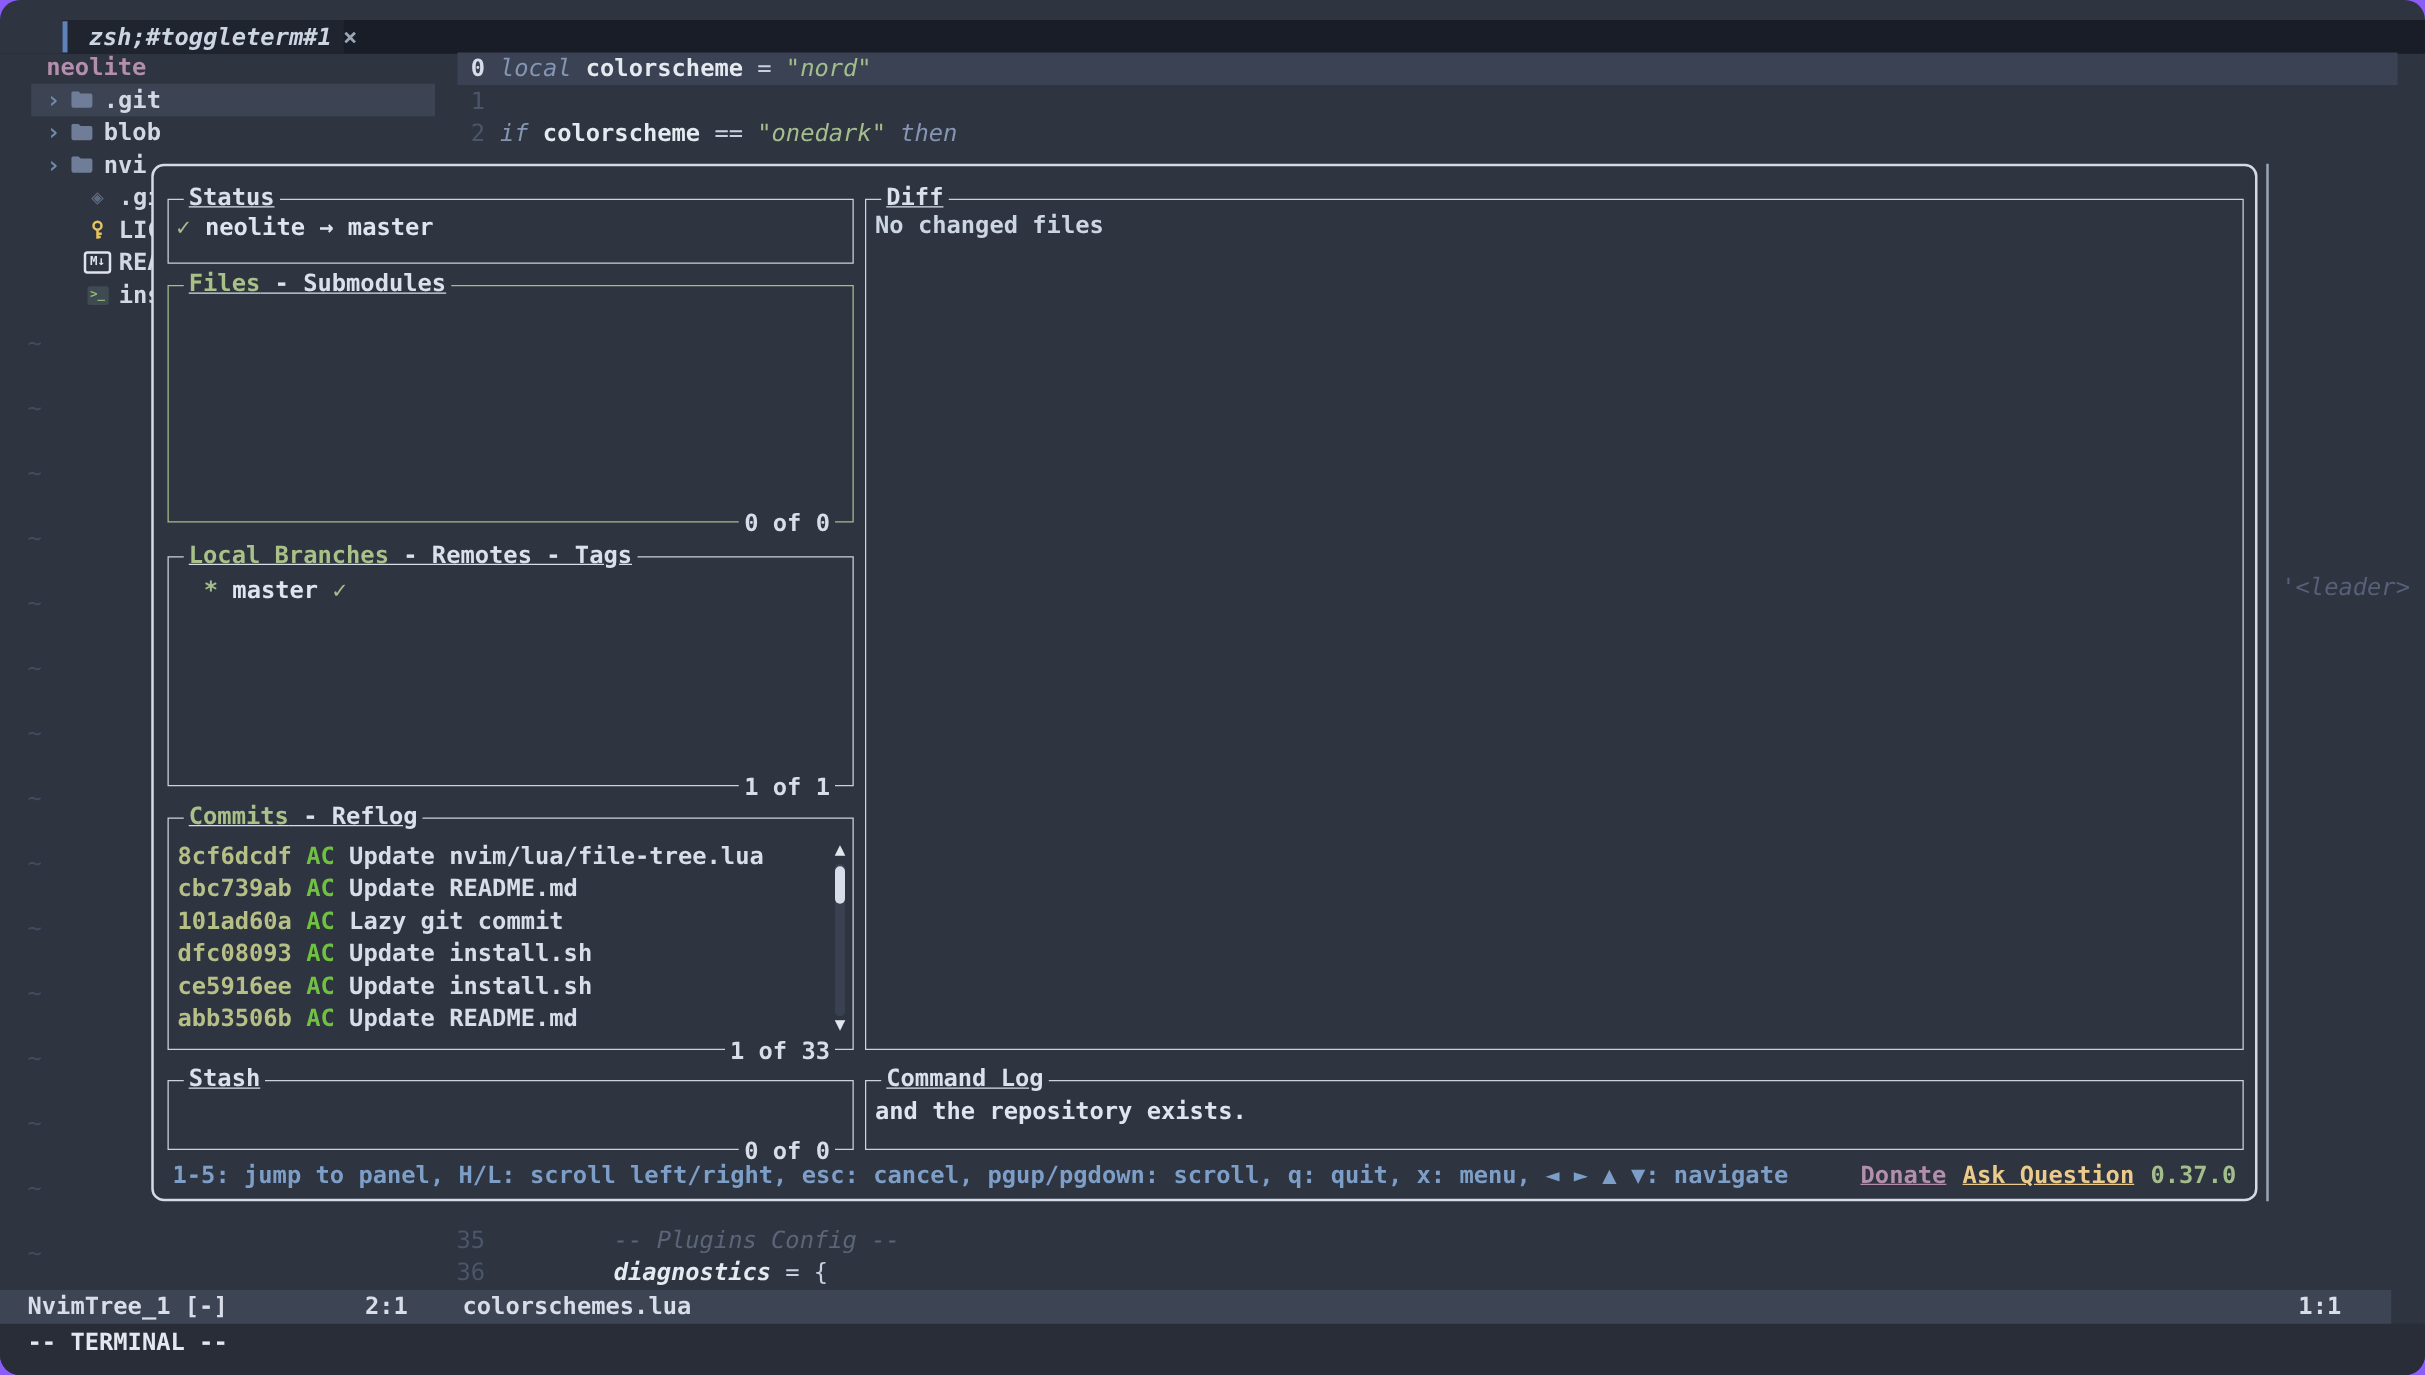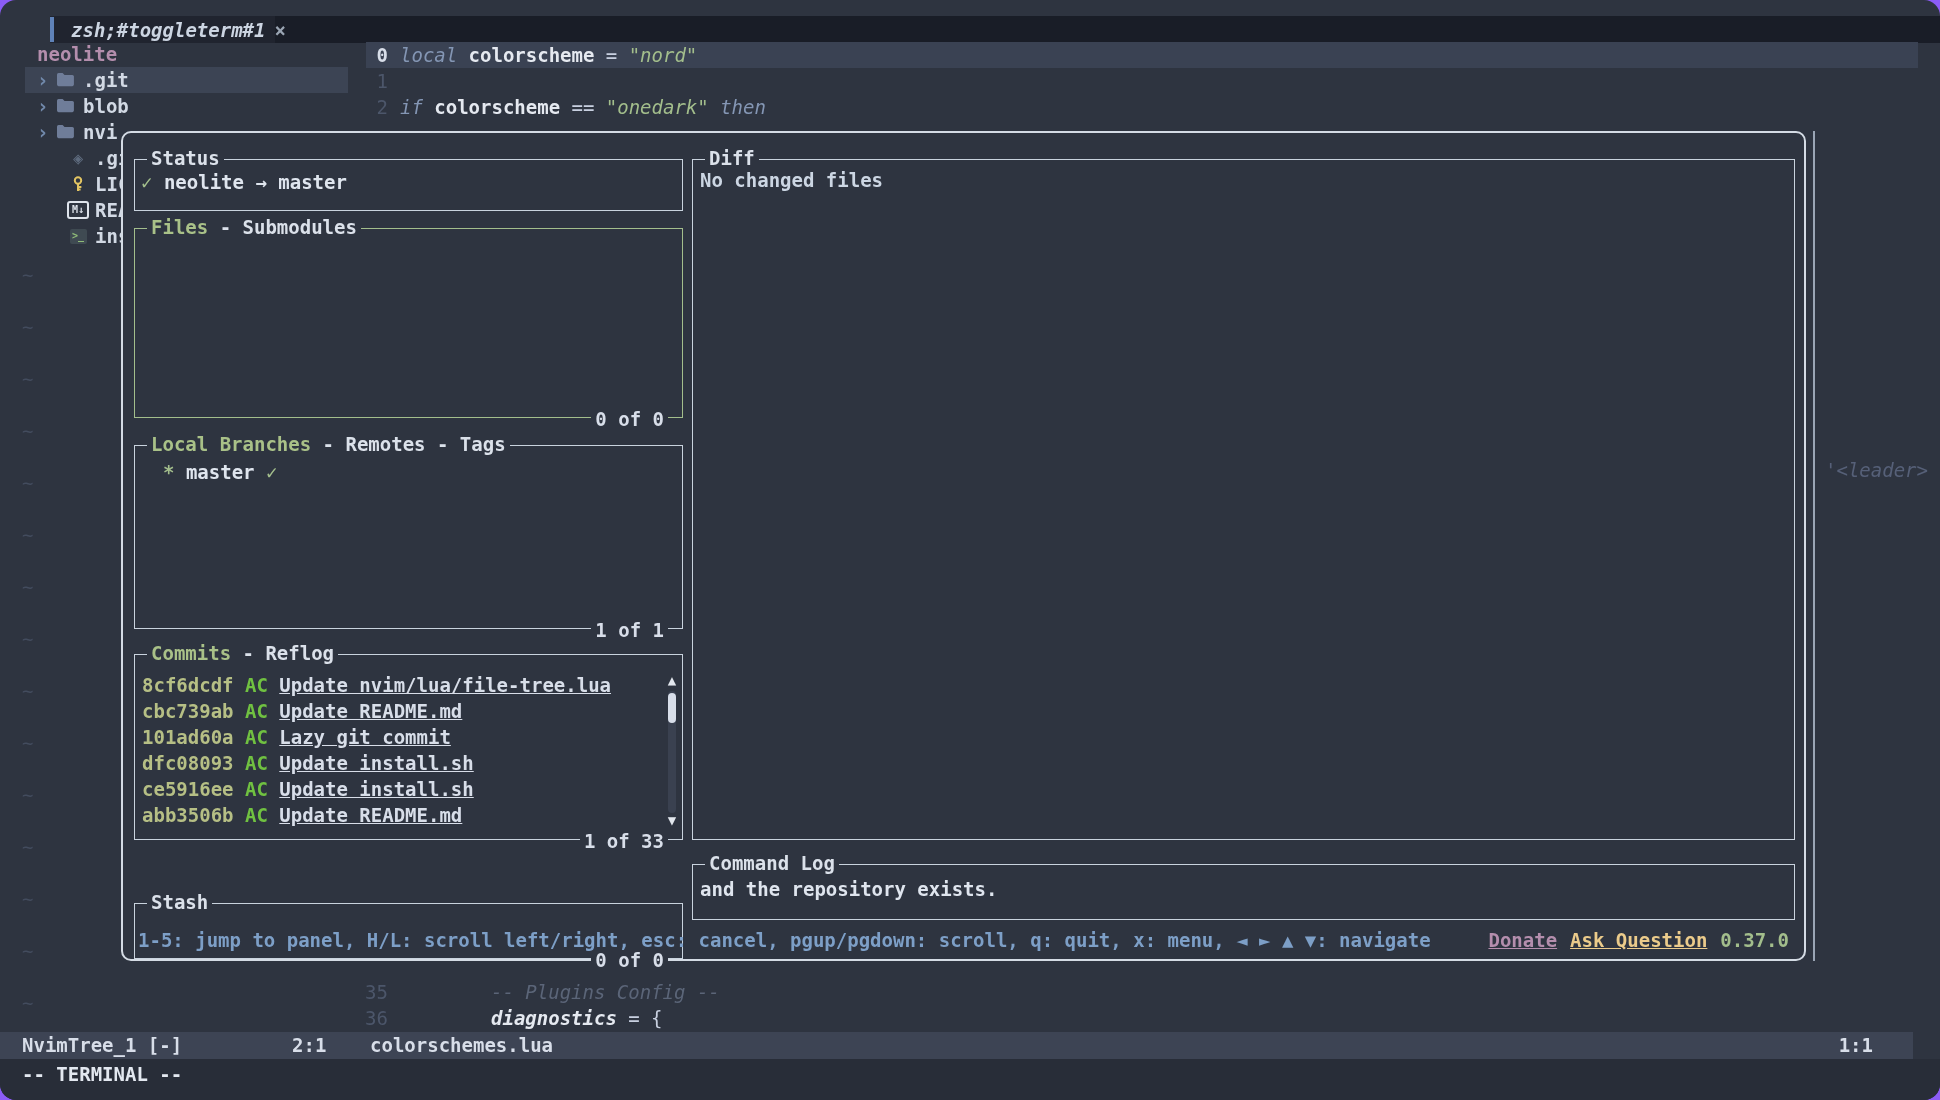--- a/index.html
+++ b/index.html
@@ -47,31 +47,31 @@
   .leader-hint{position:absolute;left:1825px;top:457px;height:26px;line-height:26px;
                color:#566078;font-style:italic;}
   .vsep{position:absolute;left:1813px;top:131px;width:2px;height:830px;background:#9aa5b5;}
 
   
   .lazygit{position:absolute;left:121px;top:131px;width:1685px;height:830px;background:#2e3440;
            border:2px solid #d4dbe4;border-radius:10px;box-sizing:border-box;z-index:10;}
   .lg-panel{position:absolute;border:1px solid #c9d3de;background:#2e3440;box-sizing:border-box;}
   .lg-panel.active{border-color:#a3be8c;}
   .lg-title{position:absolute;top:-13px;left:12px;background:#2e3440;padding:0 4px;
-            font-weight:bold;white-space:pre;display:flex;}
+            font-weight:bold;white-space:pre;display:flex;text-decoration:underline;}
   .lg-title .t-active{color:#a9c188;}
   .lg-title .t-rest{color:#dbe1ea;}
   .lg-count{position:absolute;bottom:-13px;right:14px;background:#2e3440;padding:0 4px;
             font-weight:bold;color:#d8dee9;white-space:pre;text-align:center;}
   .green{color:#a3be8c;}
   .lg-text{color:#dfe5ee;font-weight:bold;white-space:pre;}
   .commit-row{position:absolute;left:7px;height:26px;line-height:26px;display:flex;white-space:pre;font-weight:bold;}
   .c-hash{color:#b6bf85;}
   .c-flag{color:#70c141;}
-  .c-msg{color:#d8dee9;text-decoration:underline;}
+  .c-msg{color:#d8dee9;}
   .scrollbar{position:absolute;top:0;bottom:0;right:2px;width:16px;}
   .sb-arrow{position:absolute;right:0;width:16px;text-align:center;color:#e2e7ee;font-size:14px;line-height:14px;}
   .sb-track{position:absolute;right:4px;width:8px;background:#3a4150;border-radius:4px;}
   .sb-thumb{position:absolute;right:4px;width:8px;height:30px;background:#d8dee9;border-radius:4px;}
   .lg-footer{position:absolute;left:15px;right:15px;bottom:6px;height:26px;line-height:26px;
              display:flex;justify-content:space-between;white-space:pre;}
   .keys{color:#7d9fc7;font-weight:bold;}
   .links{display:flex;gap:13px;font-weight:bold;}
   .donate{color:#b48ead;text-decoration:underline;}
   .ask{color:#ebcb8b;text-decoration:underline;}
@@ -244,21 +244,21 @@
 
       <div class="scrollbar">
         <span class="sb-arrow" style="top:18px">▲</span>
         <span class="sb-track" style="top:36px;bottom:26px"></span>
         <span class="sb-thumb" style="top:38px"></span>
         <span class="sb-arrow" style="bottom:12px">▼</span>
       </div>
       <div class="lg-count">1 of 33</div>
     </div>
 
-    <div class="lg-panel" style="left:11px;top:731px;width:549px;height:56px;margin-top:39px;">
+    <div class="lg-panel" style="left:11px;top:731px;width:549px;height:56px;">
       <div class="lg-title"><span class="t-rest">Stash</span></div>
       <div class="lg-count">0 of 0</div>
     </div>
 
     <div class="lg-panel" style="left:569px;top:26px;width:1103px;height:681px;">
       <div class="lg-title"><span class="t-rest">Diff</span></div>
       <div class="lg-text" style="position:absolute;left:7px;top:9px;color:#ccd6e3;">No changed files</div>
     </div>
 
     <div class="lg-panel" style="left:569px;top:731px;width:1103px;height:56px;">

